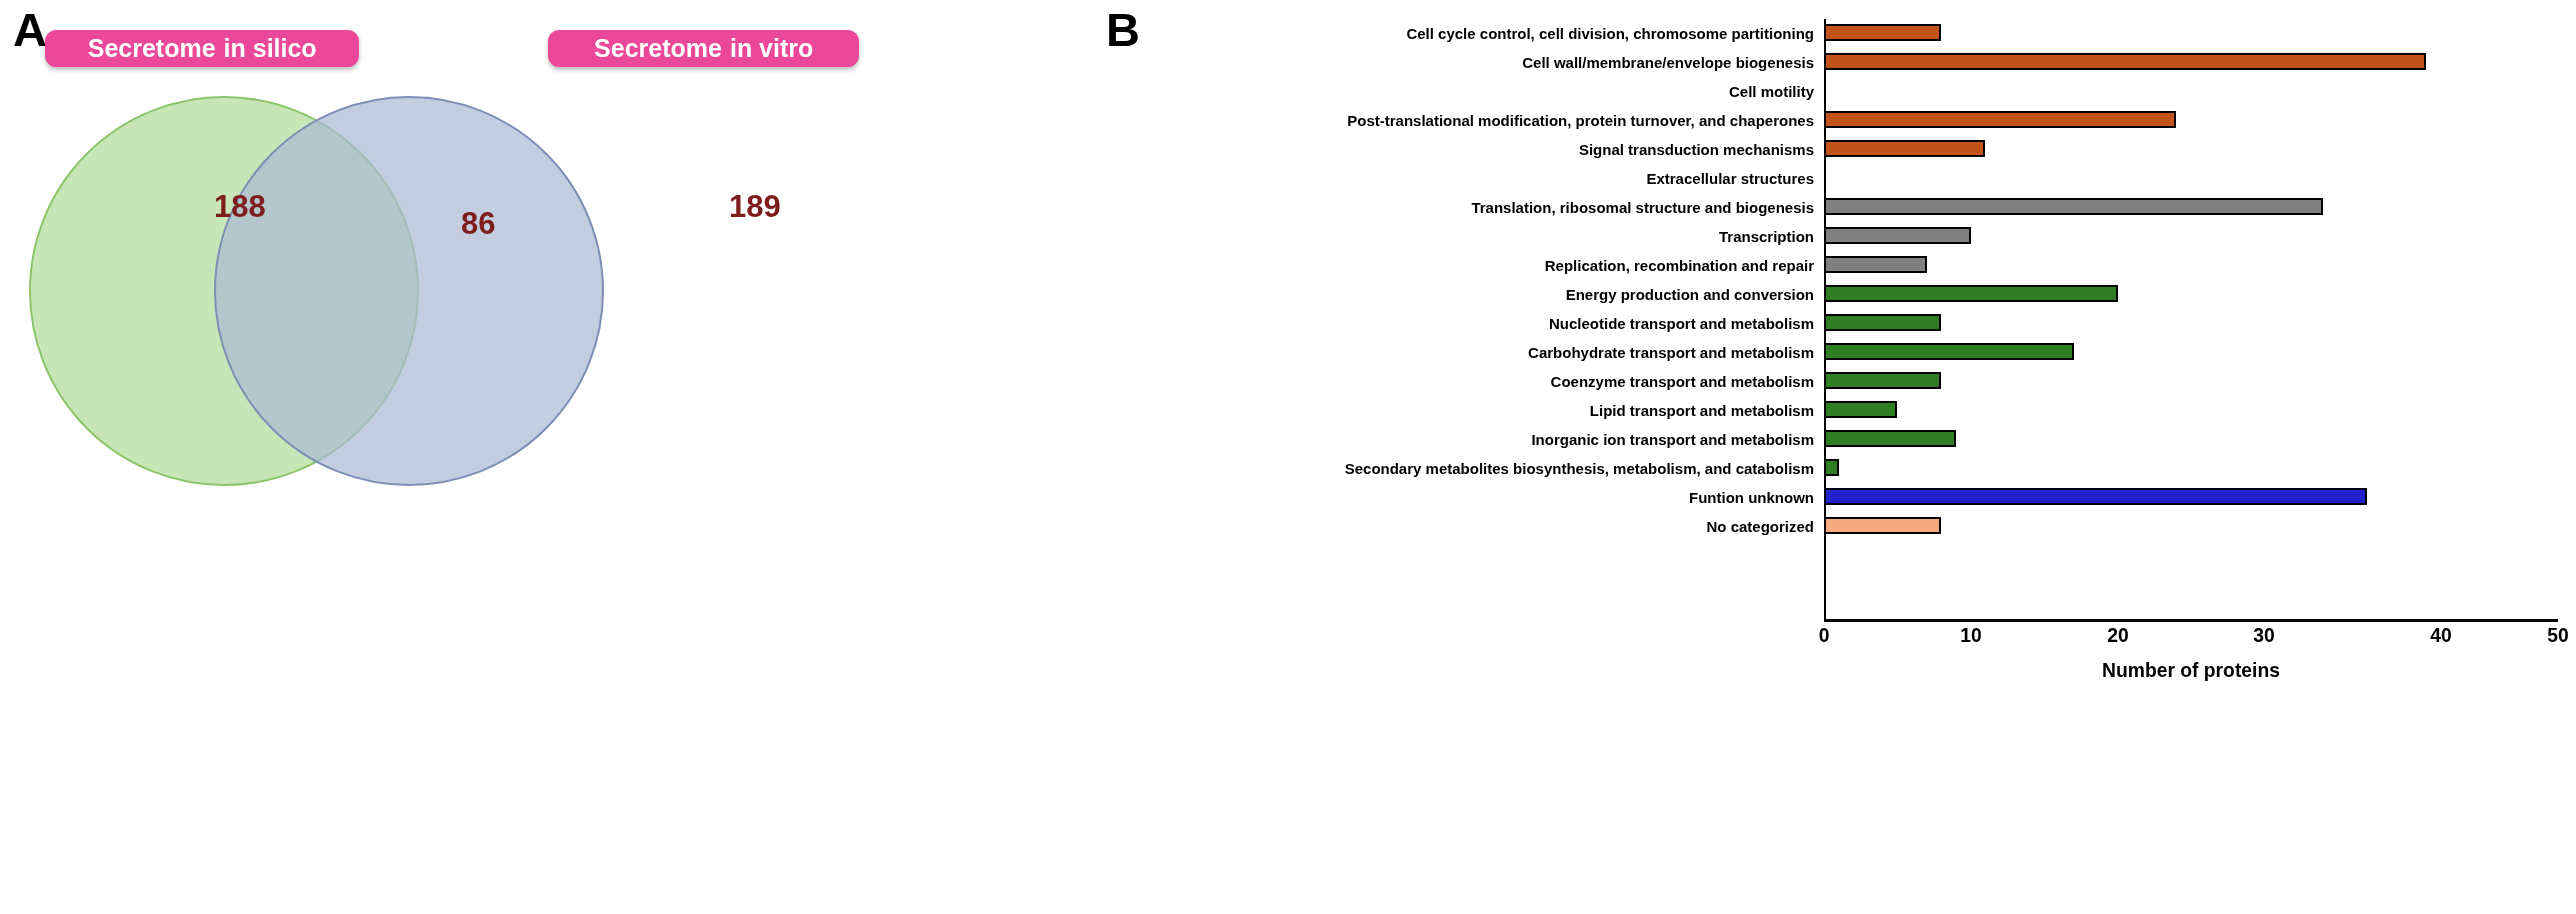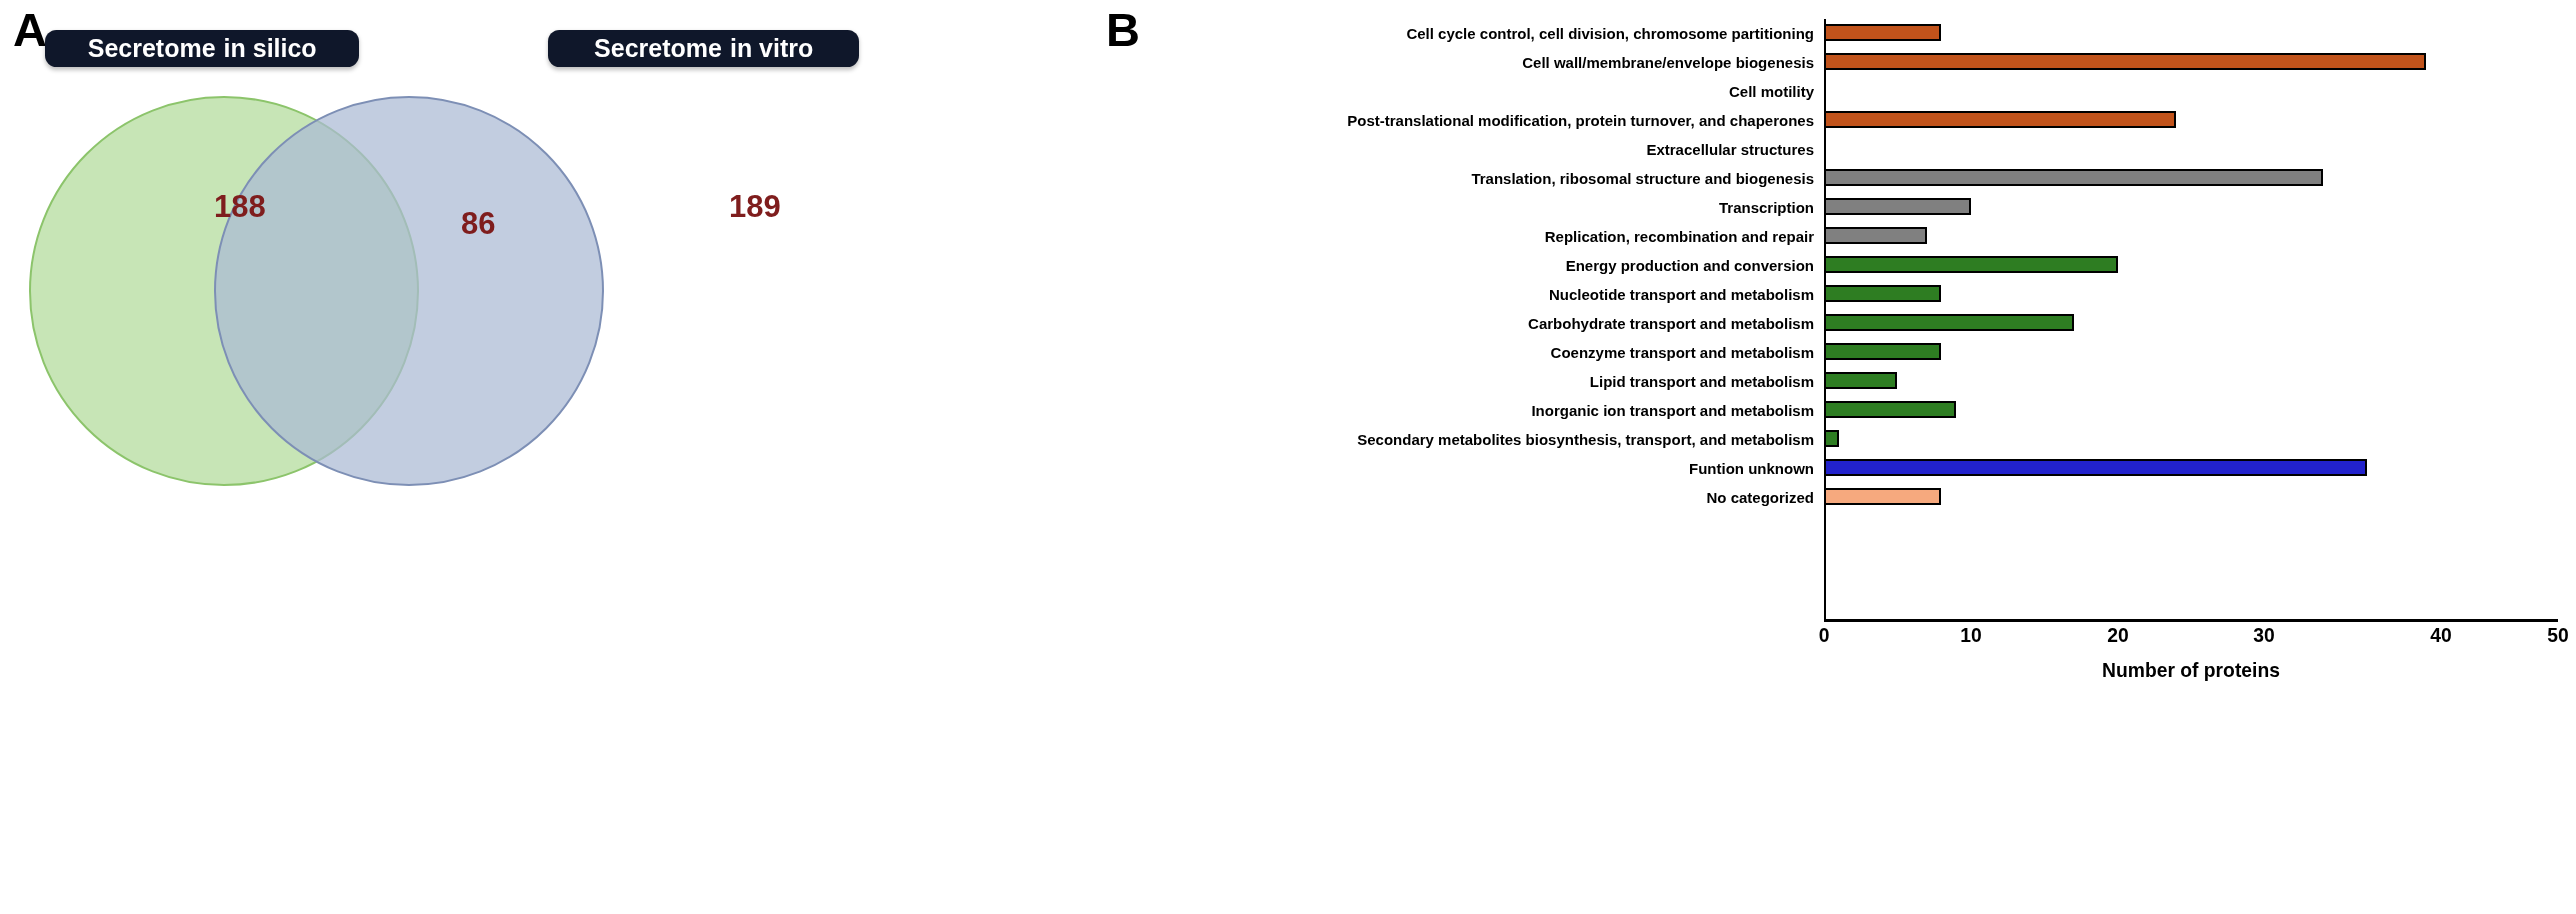--- a/index.html
+++ b/index.html
@@ -6,21 +6,21 @@
   body{width:2576px;height:914px;position:relative;font-family:"Liberation Sans",sans-serif;overflow:hidden;}
 
   .panel-letter{position:absolute;font-weight:bold;color:#000;font-size:47px;line-height:1;letter-spacing:-0.7px;}
   #panel-a-letter{left:13px;top:5.7px;}
   #panel-b-letter{left:1106px;top:5.7px;}
 
   
   #panel-a{position:absolute;left:0;top:0;width:1072px;height:914px;}
 
   .venn-title{
-    position:absolute;background:#0f172a;color:#ffffff;
+    position:absolute;background:#ec4899;color:#ffffff;
     border-radius:11.4px;display:flex;align-items:center;justify-content:center;
     font-weight:bold;font-size:25px;white-space:nowrap;
     box-shadow:0 2.1px 4.3px rgba(0,0,0,.25);
     padding:0 15.7px;height:37px;
   }
   #venn-title-silico{left:45px;top:30px;min-width:283px;}
   #venn-title-vitro{left:548px;top:30px;min-width:280px;}
   .venn-title .ital{margin-left:.32em;}
 
   .venn-circle{position:absolute;border-radius:50%;}
@@ -117,20 +117,26 @@
           <div class="row-label">Cell motility</div>
           <div class="row-track"></div>
         </div>
         <div class="chart-row">
           <div class="row-label">Post-translational modification, protein turnover, and chaperones</div>
           <div class="row-track">
             <div class="row-bar" style="width: 352px; background: rgb(193, 83, 27); border-color: rgb(0, 0, 0);"></div>
           </div>
         </div>
         <div class="chart-row">
+          <div class="row-label">Signal transduction mechanisms</div>
+          <div class="row-track">
+            <div class="row-bar" style="width: 161px; background: rgb(193, 83, 27); border-color: rgb(0, 0, 0);"></div>
+          </div>
+        </div>
+        <div class="chart-row">
           <div class="row-label">Extracellular structures</div>
           <div class="row-track"></div>
         </div>
         <div class="chart-row">
           <div class="row-label">Translation, ribosomal structure and biogenesis</div>
           <div class="row-track">
             <div class="row-bar" style="width: 499px; background: rgb(128, 128, 128); border-color: rgb(0, 0, 0);"></div>
           </div>
         </div>
         <div class="chart-row">
@@ -175,21 +181,21 @@
             <div class="row-bar" style="width: 73px; background: rgb(46, 125, 34); border-color: rgb(0, 0, 0);"></div>
           </div>
         </div>
         <div class="chart-row">
           <div class="row-label">Inorganic ion transport and metabolism</div>
           <div class="row-track">
             <div class="row-bar" style="width: 132px; background: rgb(46, 125, 34); border-color: rgb(0, 0, 0);"></div>
           </div>
         </div>
         <div class="chart-row">
-          <div class="row-label">Secondary metabolites biosynthesis, transport, and metabolism</div>
+          <div class="row-label">Secondary metabolites biosynthesis, metabolism, and catabolism</div>
           <div class="row-track">
             <div class="row-bar" style="width: 14.7px; background: rgb(46, 125, 34); border-color: rgb(0, 0, 0);"></div>
           </div>
         </div>
         <div class="chart-row">
           <div class="row-label">Funtion unknown</div>
           <div class="row-track">
             <div class="row-bar" style="width: 543px; background: rgb(34, 34, 204); border-color: rgb(0, 0, 0);"></div>
           </div>
         </div>

